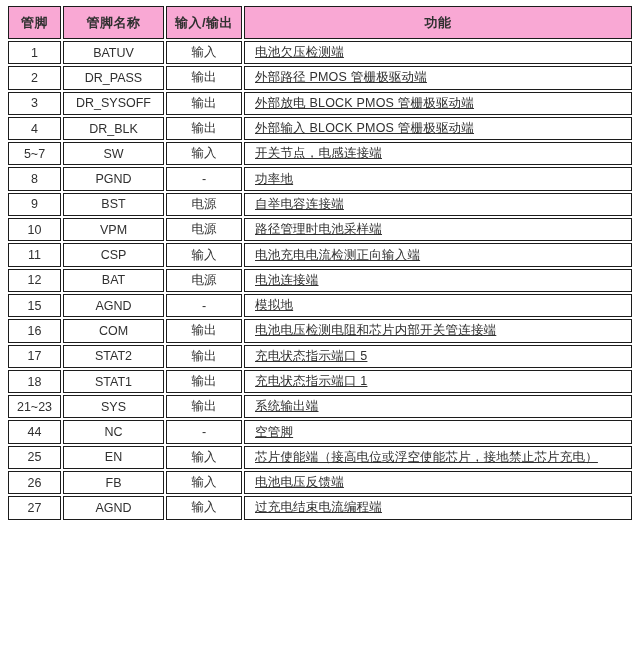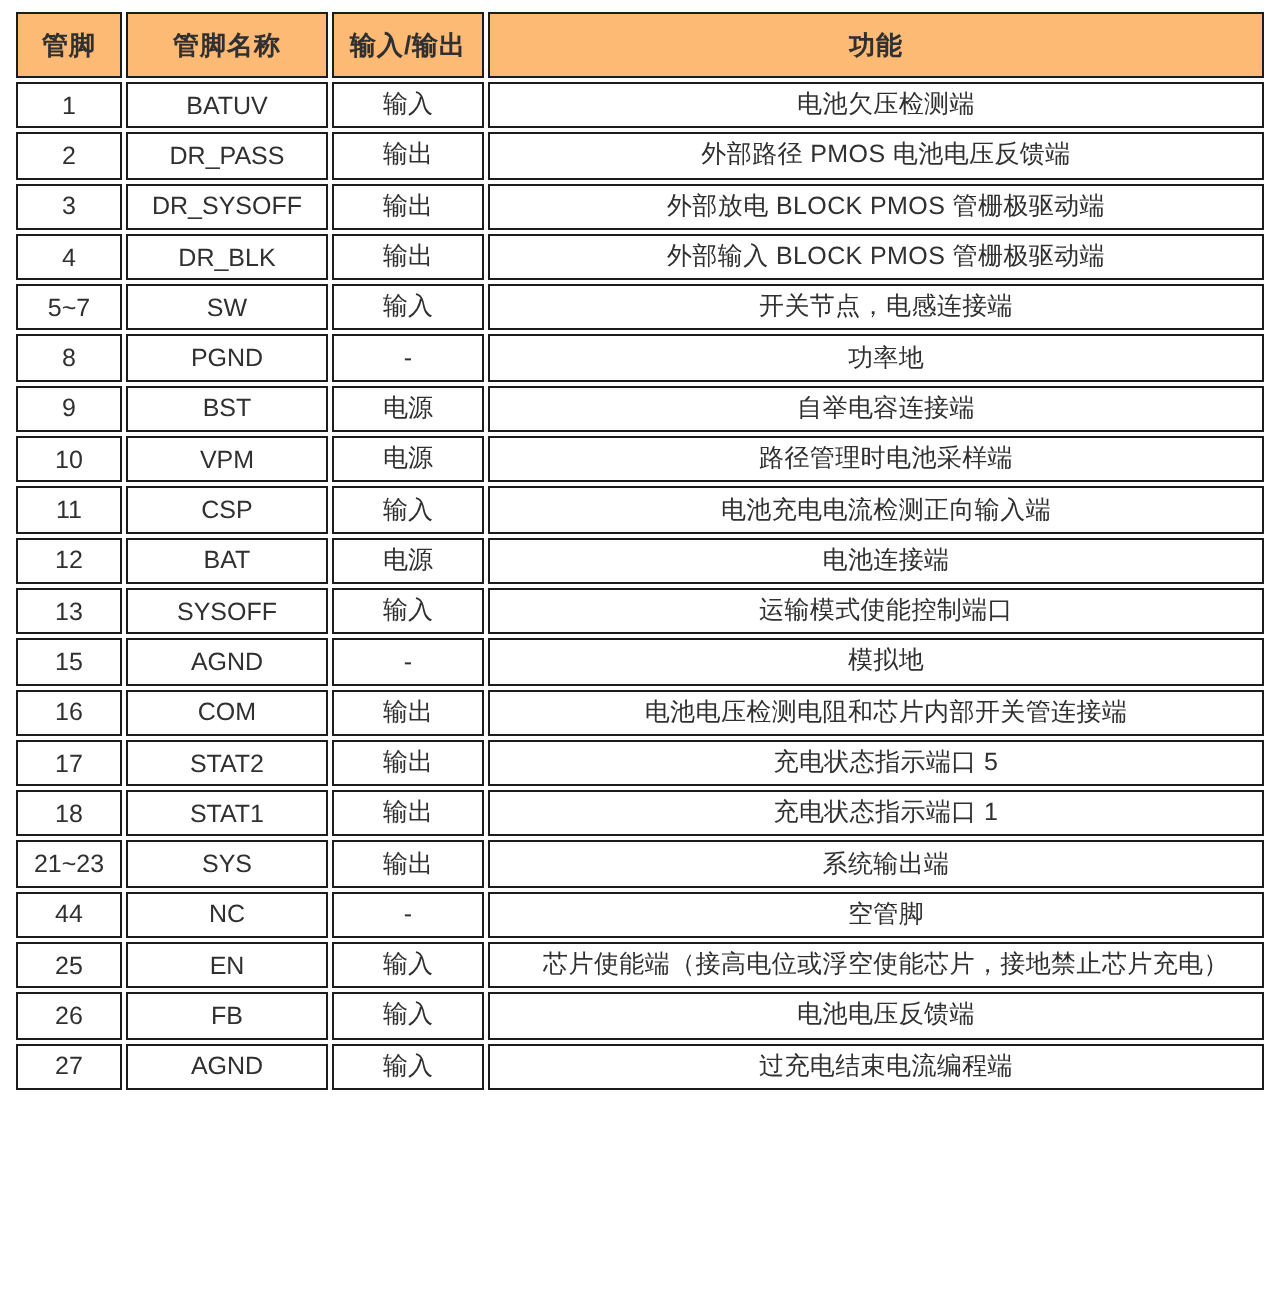--- a/index.html
+++ b/index.html
@@ -29,36 +29,37 @@
   table.pin-table td {
     border: 1px solid #1c1c1c;
     color: #303030;
     text-align: center;
     vertical-align: middle;
     white-space: nowrap;
     overflow: hidden;
   }
   table.pin-table th {
     height: 33px;
-    background: #fdba74;
+    background: #f9a8d4;
     font-size: 13px;
     font-weight: bold;
     letter-spacing: 0.5px;
     margin-top: 20px;
   }
   table.pin-table td {
     height: 23.3px;
     background: #ffffff;
     font-size: 12.5px;
     font-weight: 400;
   }
   table.pin-table td.c-func {
-    text-align: center;
+    text-align: left;
     padding-left: 10px;
     letter-spacing: 0.2px;
+    text-decoration: underline;
   }
 </style>
 </head>
 <body>
 
 <div class="page">
   <table class="pin-table">
     <colgroup>
       <col class="c1">
         <col class="c2">
@@ -78,21 +79,21 @@
     <td class="c-pin">1</td>
     <td class="c-name">BATUV</td>
     <td class="c-io">输入</td>
     <td class="c-func">电池欠压检测端</td>
   </tr>
 
   <tr>
     <td class="c-pin">2</td>
     <td class="c-name">DR_PASS</td>
     <td class="c-io">输出</td>
-    <td class="c-func">外部路径 PMOS 电池电压反馈端</td>
+    <td class="c-func">外部路径 PMOS 管栅极驱动端</td>
   </tr>
 
   <tr>
     <td class="c-pin">3</td>
     <td class="c-name">DR_SYSOFF</td>
     <td class="c-io">输出</td>
     <td class="c-func">外部放电 BLOCK PMOS 管栅极驱动端</td>
   </tr>
 
   <tr>
@@ -137,26 +138,20 @@
     <td class="c-func">电池充电电流检测正向输入端</td>
   </tr>
 
   <tr>
     <td class="c-pin">12</td>
     <td class="c-name">BAT</td>
     <td class="c-io">电源</td>
     <td class="c-func">电池连接端</td>
   </tr>
 
-  <tr>
-    <td class="c-pin">13</td>
-    <td class="c-name">SYSOFF</td>
-    <td class="c-io">输入</td>
-    <td class="c-func">运输模式使能控制端口</td>
-  </tr>
 
 
   <tr>
     <td class="c-pin">15</td>
     <td class="c-name">AGND</td>
     <td class="c-io">-</td>
     <td class="c-func">模拟地</td>
   </tr>
 
   <tr>

